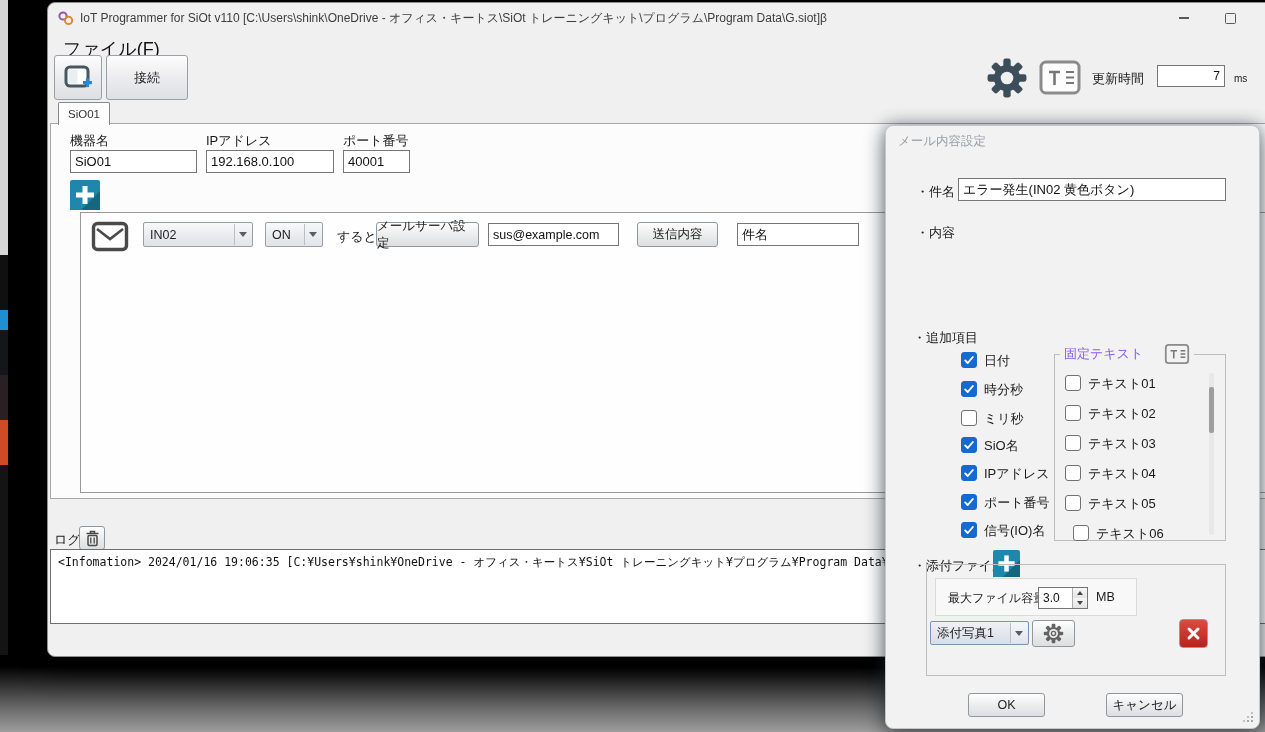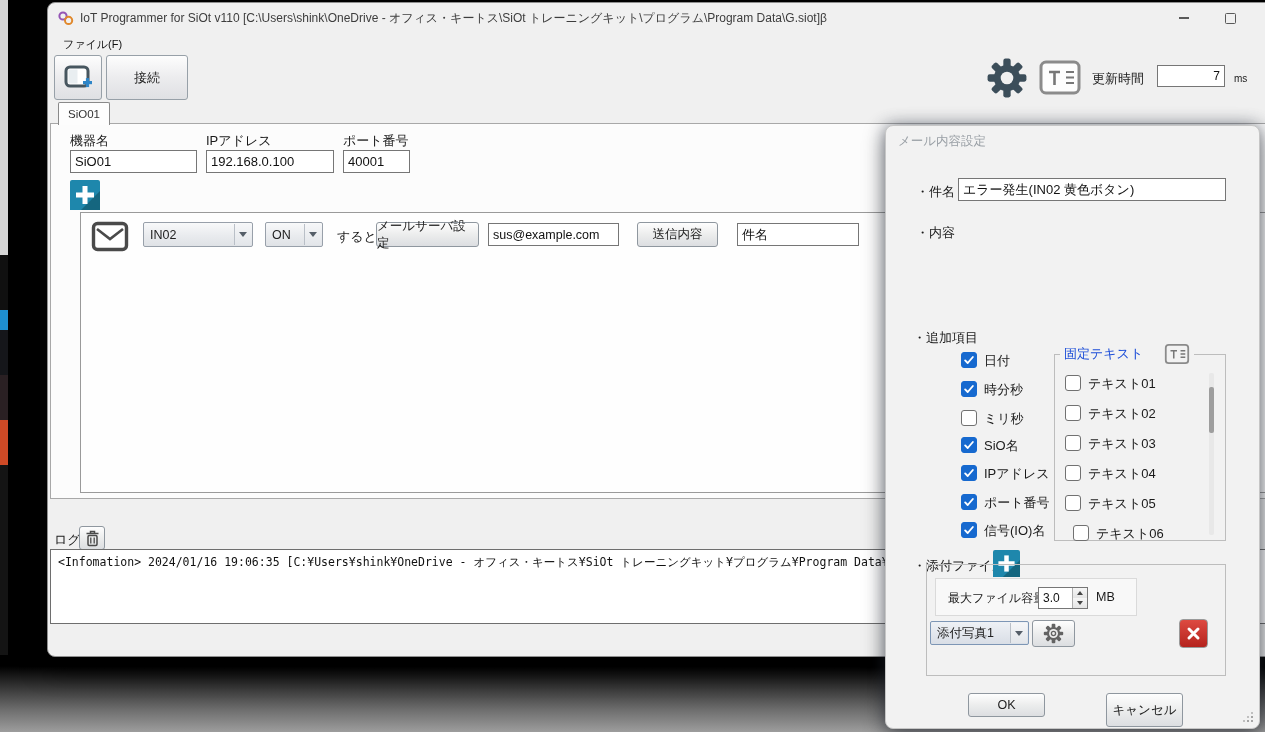--- a/index.html
+++ b/index.html
@@ -16,21 +16,21 @@
   .mainwin{
     position:absolute;left:8px;top:2px;width:1251px;height:653px;
     background:#f0f0f0;border:1px solid #8f8f8f;border-radius:8px;
     box-shadow:0 10px 26px rgba(0,0,0,.55);z-index:1;margin-left:39px;
   }
   .titlebar{position:absolute;left:0;top:0;right:0;height:30px}
   .title-text{position:absolute;left:32px;top:0;line-height:30px;font-size:12px;color:#3d3d3d;white-space:nowrap}
   .wc{position:absolute;top:0;height:30px;width:46px;display:flex;align-items:center;justify-content:center}
   .wc-min-bar{width:10px;height:1.5px;background:#5a5a5a}
   .wc-max-box{width:9px;height:9px;border:1.2px solid #5a5a5a;border-radius:1.5px}
-  .menubar-item{position:absolute;left:8px;top:31px;padding:3px 7px;font-size:11px;color:#111}
+  .menubar-item{position:absolute;left:8px;top:31px;padding:3px 7px;font-size:18px;color:#111}
   
   .tbtn{position:absolute;background:linear-gradient(#fdfdfd,#ececee 50%,#dfe0e3);
     border:1px solid #97a0a8;border-radius:3px;display:flex;align-items:center;justify-content:center;
     font-size:13px;color:#222}
   .lbl{position:absolute;font-size:13px;color:#1a1a1a;white-space:nowrap}
   .txt{position:absolute;border:1px solid #767676;background:#fff;font-size:13px;color:#111;
     padding:0 4px;box-sizing:border-box;font-family:inherit}
   .txt-r{text-align:right}
   
   .tab{position:absolute;left:10px;top:99px;width:50px;height:22px;background:#fdfdfd;
@@ -66,21 +66,21 @@
     font-size:13px;color:#111;padding:2px 5px;line-height:17px;white-space:pre-line}
   .chk{position:absolute;display:flex;align-items:flex-start;gap:7px}
   .chk .box{width:16px;height:16px;border:1px solid #717171;border-radius:3px;background:#fff;
     display:flex;align-items:center;justify-content:center;flex:0 0 auto;box-sizing:border-box}
   .chk .box svg{visibility:hidden}
   .chk .box.checked{background:#1669cf;border-color:#1669cf}
   .chk .box.checked svg{visibility:visible}
   .chk .clabel{font-size:13px;color:#1a1a1a;white-space:nowrap}
   .fieldset{position:absolute;border:1px solid #bdbdbd;box-sizing:border-box}
   .legend{position:absolute;top:-12px;left:5px;display:flex;align-items:center;gap:21px;
-    background:#f2f2f2;padding:0 4px;font-size:13px;color:#1d4ed8;white-space:nowrap}
+    background:#f2f2f2;padding:0 4px;font-size:13px;color:#8b5cf6;white-space:nowrap}
   .scroll-track{position:absolute;width:5px;background:#e8e8e8;border-radius:2px}
   .scroll-thumb{position:absolute;left:0;width:5px;background:#9e9e9e;border-radius:2px}
   .innerpanel{position:absolute;background:#f8f8f8;border:1px solid #dadada;box-sizing:border-box}
   .spin{position:absolute;background:#fff;border:1px solid #767676;box-sizing:border-box}
   .spin .sval{position:absolute;left:4px;top:50%;transform:translateY(-50%);font-size:12px;color:#111}
   .spin .btns{position:absolute;right:0;top:0;bottom:0;width:14px;border-left:1px solid #adadad;
     display:flex;flex-direction:column}
   .spin .sb{flex:1;display:flex;align-items:center;justify-content:center;background:linear-gradient(#f6f6f6,#e4e4e4)}
   .tri-up{width:0;height:0;border-left:3.5px solid transparent;border-right:3.5px solid transparent;border-bottom:4px solid #444}
   .tri-dn{width:0;height:0;border-left:3.5px solid transparent;border-right:3.5px solid transparent;border-top:4px solid #444}
@@ -411,17 +411,17 @@
     <div class="redx" style="left:252px;top:54px">
       <svg width="15" height="15" viewBox="0 0 15 15">
         <path d="M3 3 L12 12 M12 3 L3 12" stroke="#fff" stroke-width="3" stroke-linecap="round"></path>
       </svg>
     </div>
   </div>
 
   <div class="btn" style="left:82px;top:567px;width:77px;height:24px">
     <span>OK</span>
   </div>
-  <div class="btn" style="left:220px;top:567px;width:77px;height:34px">
+  <div class="btn" style="left:220px;top:567px;width:77px;height:24px">
     <span>キャンセル</span>
   </div>
   <div class="grip"></div>
 </div>
 
 </body></html>

